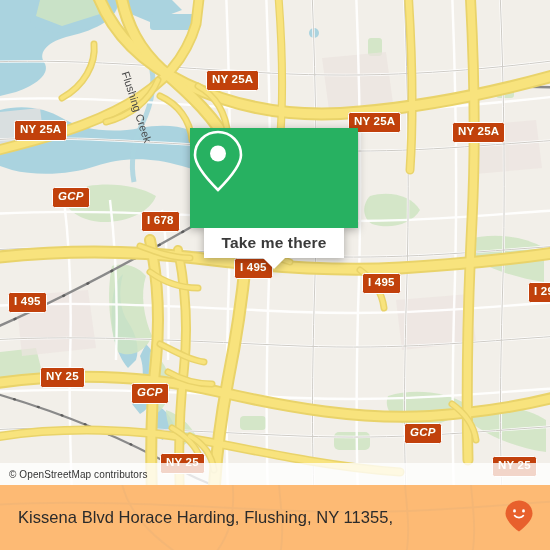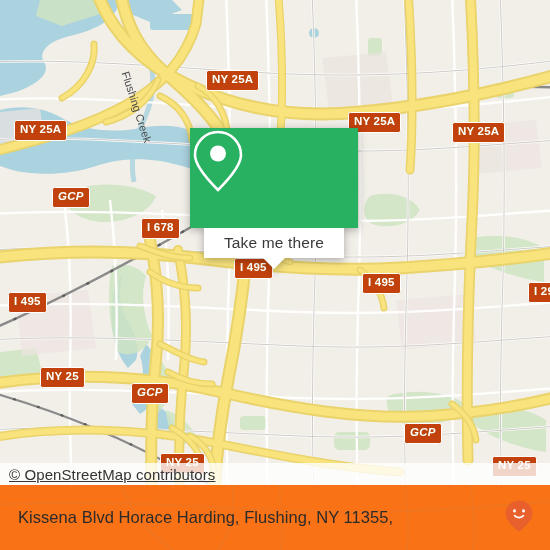--- a/index.html
+++ b/index.html
@@ -12,22 +12,22 @@
 
   
   #map{position:absolute;left:0;top:0;width:550px;height:485px;overflow:hidden;background:#f2efe9;}
   #map svg{position:absolute;left:0;top:0;}
 
   
   #attrib{
     position:absolute;left:0;bottom:0;width:550px;height:22px;
     display:flex;align-items:center;
     background:rgba(255,255,255,.78);
-    font-size:15px;color:#333;letter-spacing:.1px;
-    padding-left:9px;box-sizing:border-box;text-decoration:underline;
+    font-size:10px;color:#333;letter-spacing:.1px;
+    padding-left:9px;box-sizing:border-box;
   }
 
   
   .shield{
     position:absolute;
     background:#c2410c;
     border:1.6px solid #ffffff;
     border-radius:2.5px;
     color:#ffffff;
     font-size:11.5px;
@@ -56,37 +56,38 @@
   }
   #callout-head{
     height:100px;background:#27b161;
     display:flex;align-items:center;justify-content:center;
   }
   #callout-foot{
     position:relative;
     background:#ffffff;height:30px;
     display:flex;align-items:center;justify-content:center;
     margin:0 14px;
+    font-weight:bold;
   }
   #callout-foot .label{
     font-size:15.5px;color:#3a3a3a;letter-spacing:.15px;
   }
   #callout-tail{
     position:absolute;left:50%;transform:translateX(-50%);
     top:130px;
     width:0;height:0;
     border-left:11px solid transparent;
     border-right:11px solid transparent;
     border-top:11px solid #ffffff;
   }
 
   
   #footer{
     position:absolute;left:0;top:485px;width:550px;height:65px;
-    background:#f97316;
+    background:#fdba74;
     display:flex;align-items:center;
     box-sizing:border-box;
     padding:0 14px 0 18px;
     overflow:hidden;
   }
   #footer-watermark{
     position:absolute;left:0;top:0;width:550px;height:65px;
     opacity:.07;pointer-events:none;
   }
   #footer-text{
@@ -274,21 +275,21 @@
       </g>
     </svg>
 
     <div class="waterlabel" style="left:131px;top:70px;transform:rotate(72deg);">Flushing Creek</div>
 
     <div class="shield" style="left:206px;top:70px;">NY 25A</div>
     <div class="shield" style="left:348px;top:112px;">NY 25A</div>
     <div class="shield" style="left:452px;top:122px;">NY 25A</div>
     <div class="shield" style="left:14px;top:120px;">NY 25A</div>
     <div class="shield gcp" style="left:52px;top:187px;">GCP</div>
-    <div class="shield" style="left:141px;top:218px;">I 678</div>
+    <div class="shield" style="left:141px;top:211px;">I 678</div>
     <div class="shield" style="left:234px;top:258px;">I 495</div>
     <div class="shield" style="left:362px;top:273px;">I 495</div>
     <div class="shield" style="left:8px;top:292px;">I 495</div>
     <div class="shield" style="left:528px;top:282px;">I 29</div>
     <div class="shield" style="left:40px;top:367px;">NY 25</div>
     <div class="shield gcp" style="left:131px;top:383px;">GCP</div>
     <div class="shield gcp" style="left:404px;top:423px;">GCP</div>
     <div class="shield" style="left:160px;top:453px;">NY 25</div>
     <div class="shield" style="left:492px;top:456px;">NY 25</div>
 

